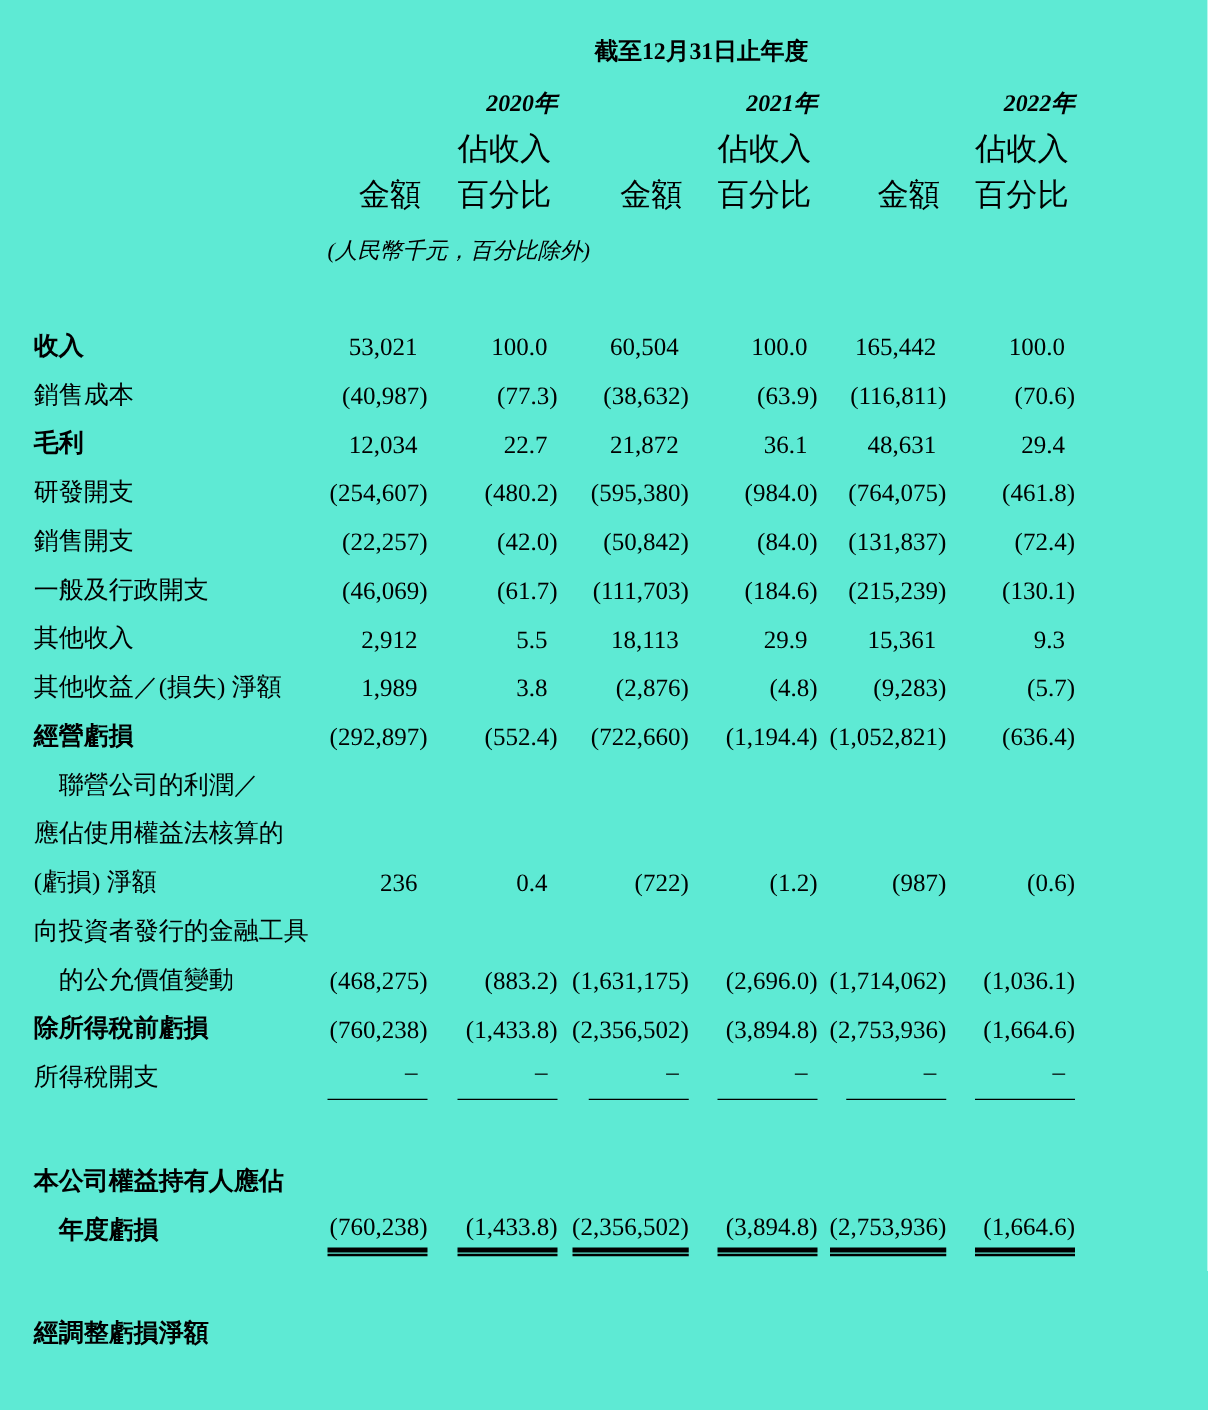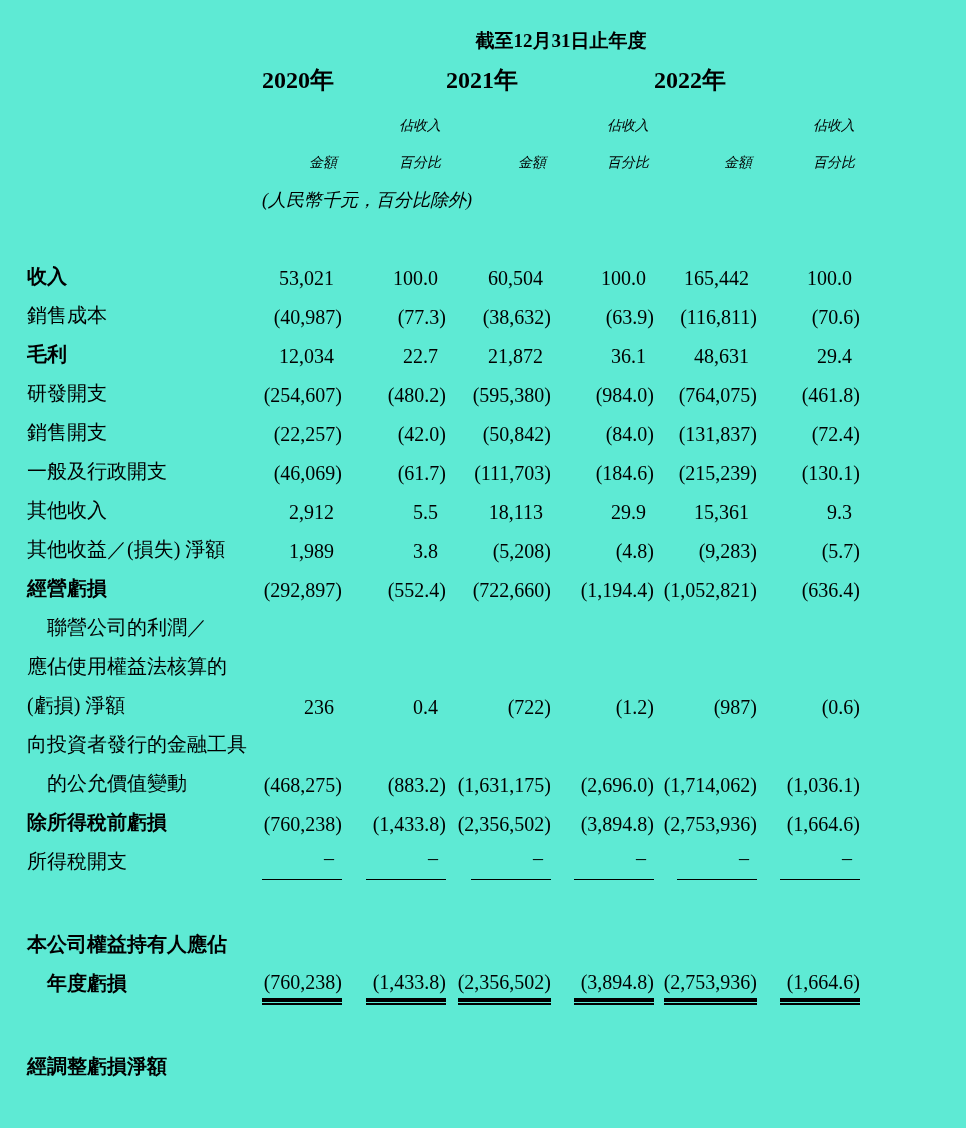--- a/index.html
+++ b/index.html
@@ -25,22 +25,22 @@
   td { padding: 0; vertical-align: bottom; white-space: nowrap; }
 
   
   tr.hdr-title td   { height: 38px; padding-bottom: 8px; }
   tr.hdr-years td   { height: 34px; padding-bottom: 6px; }
   tr.hdr-over td    { height: 33px; padding-bottom: 4px; }
   tr.hdr-cols td    { height: 33px; padding-bottom: 4px; }
   tr.hdr-unit td    { height: 36px; padding-bottom: 6px; }
 
   .period-title { text-align: center; font-weight: bold; font-size: 19px; }
-  .year-cell    { text-align: left; font-weight: bold; font-size: 24px; }
-  .ital         { font-style: italic; font-size: 14px; }
+  .year-cell    { text-align: right; font-weight: bold; font-size: 19px; font-style: italic; }
+  .ital         { font-size: 25px; }
   .hd-right     { text-align: right; padding-right: 5px; }
   .unit-note    { text-align: left; font-style: italic; font-size: 18px; }
 
   tr.gap-header td  { height: 38px; }
   tr.gap-section td { height: 44px; }
 
   
   tr.body-row td { height: 34px; }
   td.label {
     font-size: 20px;
@@ -195,21 +195,21 @@
             <td class="num"><span class="box">5.5</span></td>
             <td class="num"><span class="box">18,113</span></td>
             <td class="num"><span class="box">29.9</span></td>
             <td class="num"><span class="box">15,361</span></td>
             <td class="num"><span class="box">9.3</span></td>
           </tr>
           <tr class="body-row">
             <td class="label">其他收益／(損失) 淨額</td>
             <td class="num"><span class="box">1,989</span></td>
             <td class="num"><span class="box">3.8</span></td>
-            <td class="num"><span class="box paren">(5,208)</span></td>
+            <td class="num"><span class="box paren">(2,876)</span></td>
             <td class="num"><span class="box paren">(4.8)</span></td>
             <td class="num"><span class="box paren">(9,283)</span></td>
             <td class="num"><span class="box paren">(5.7)</span></td>
           </tr>
           <tr class="body-row">
             <td class="label bold">經營虧損</td>
             <td class="num"><span class="box paren">(292,897)</span></td>
             <td class="num"><span class="box paren">(552.4)</span></td>
             <td class="num"><span class="box paren">(722,660)</span></td>
             <td class="num"><span class="box paren">(1,194.4)</span></td>

